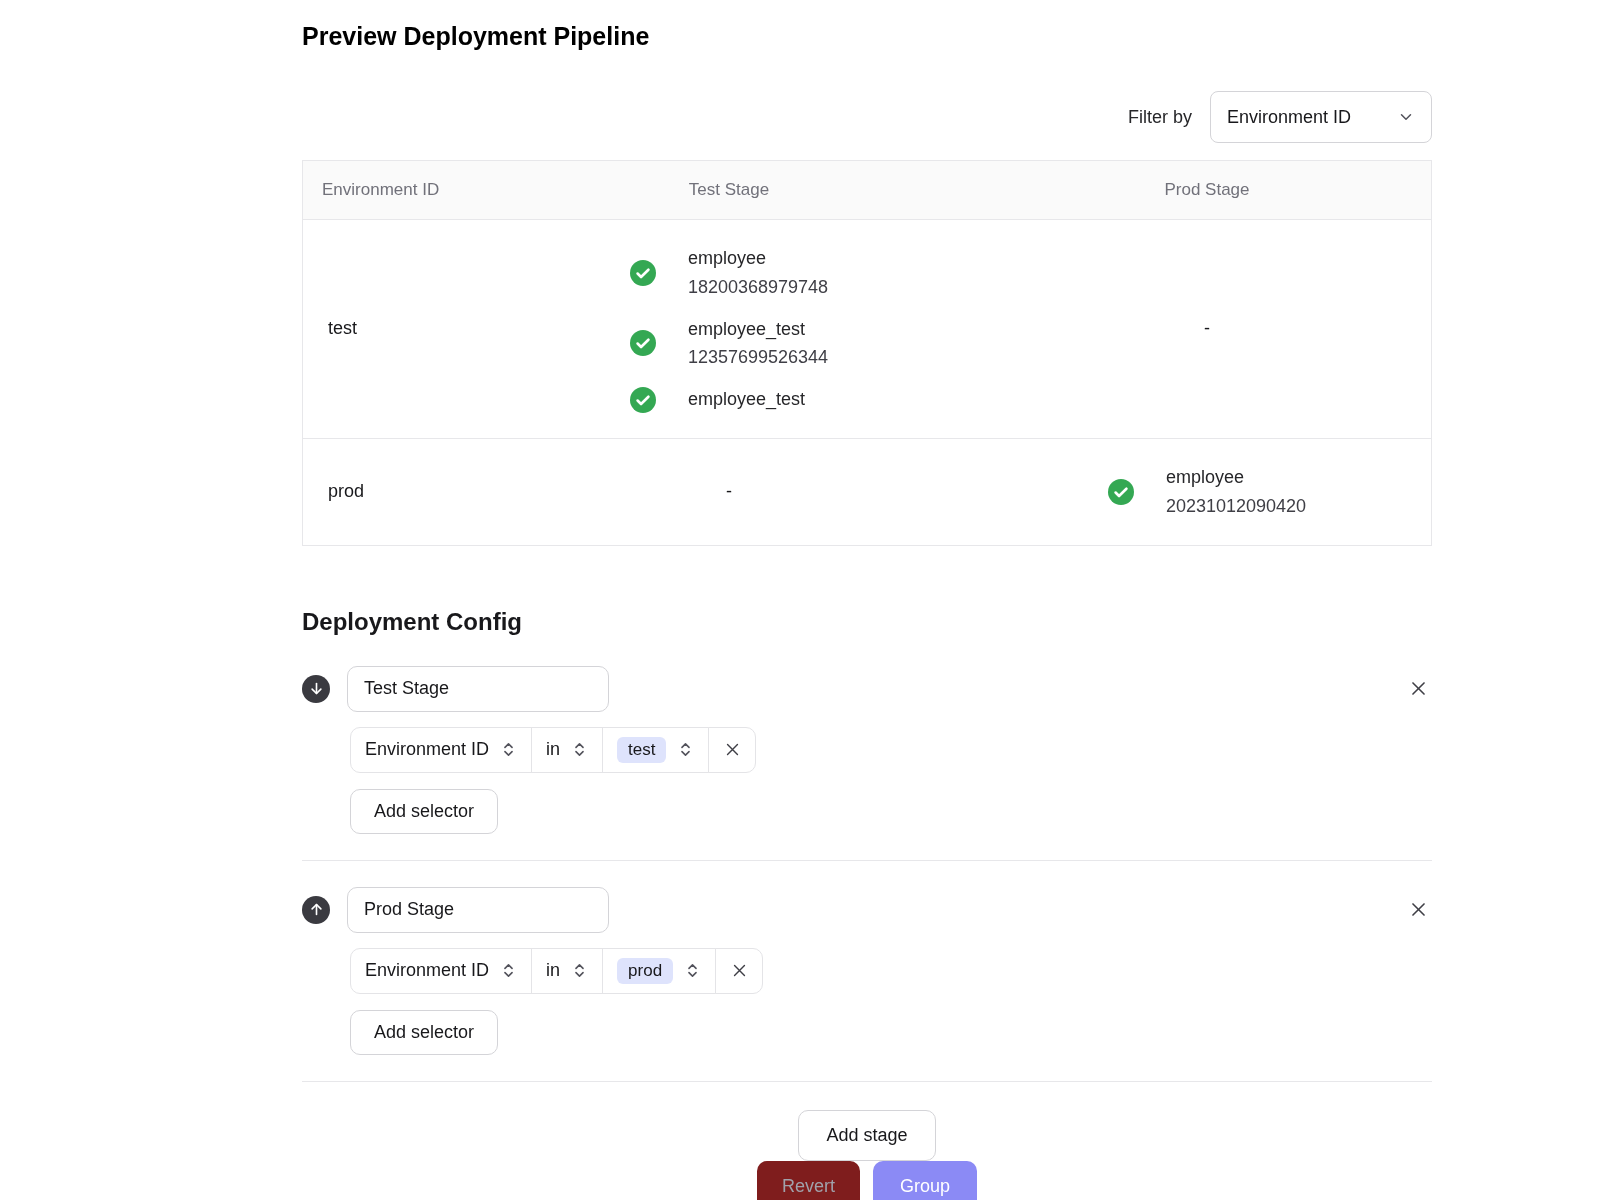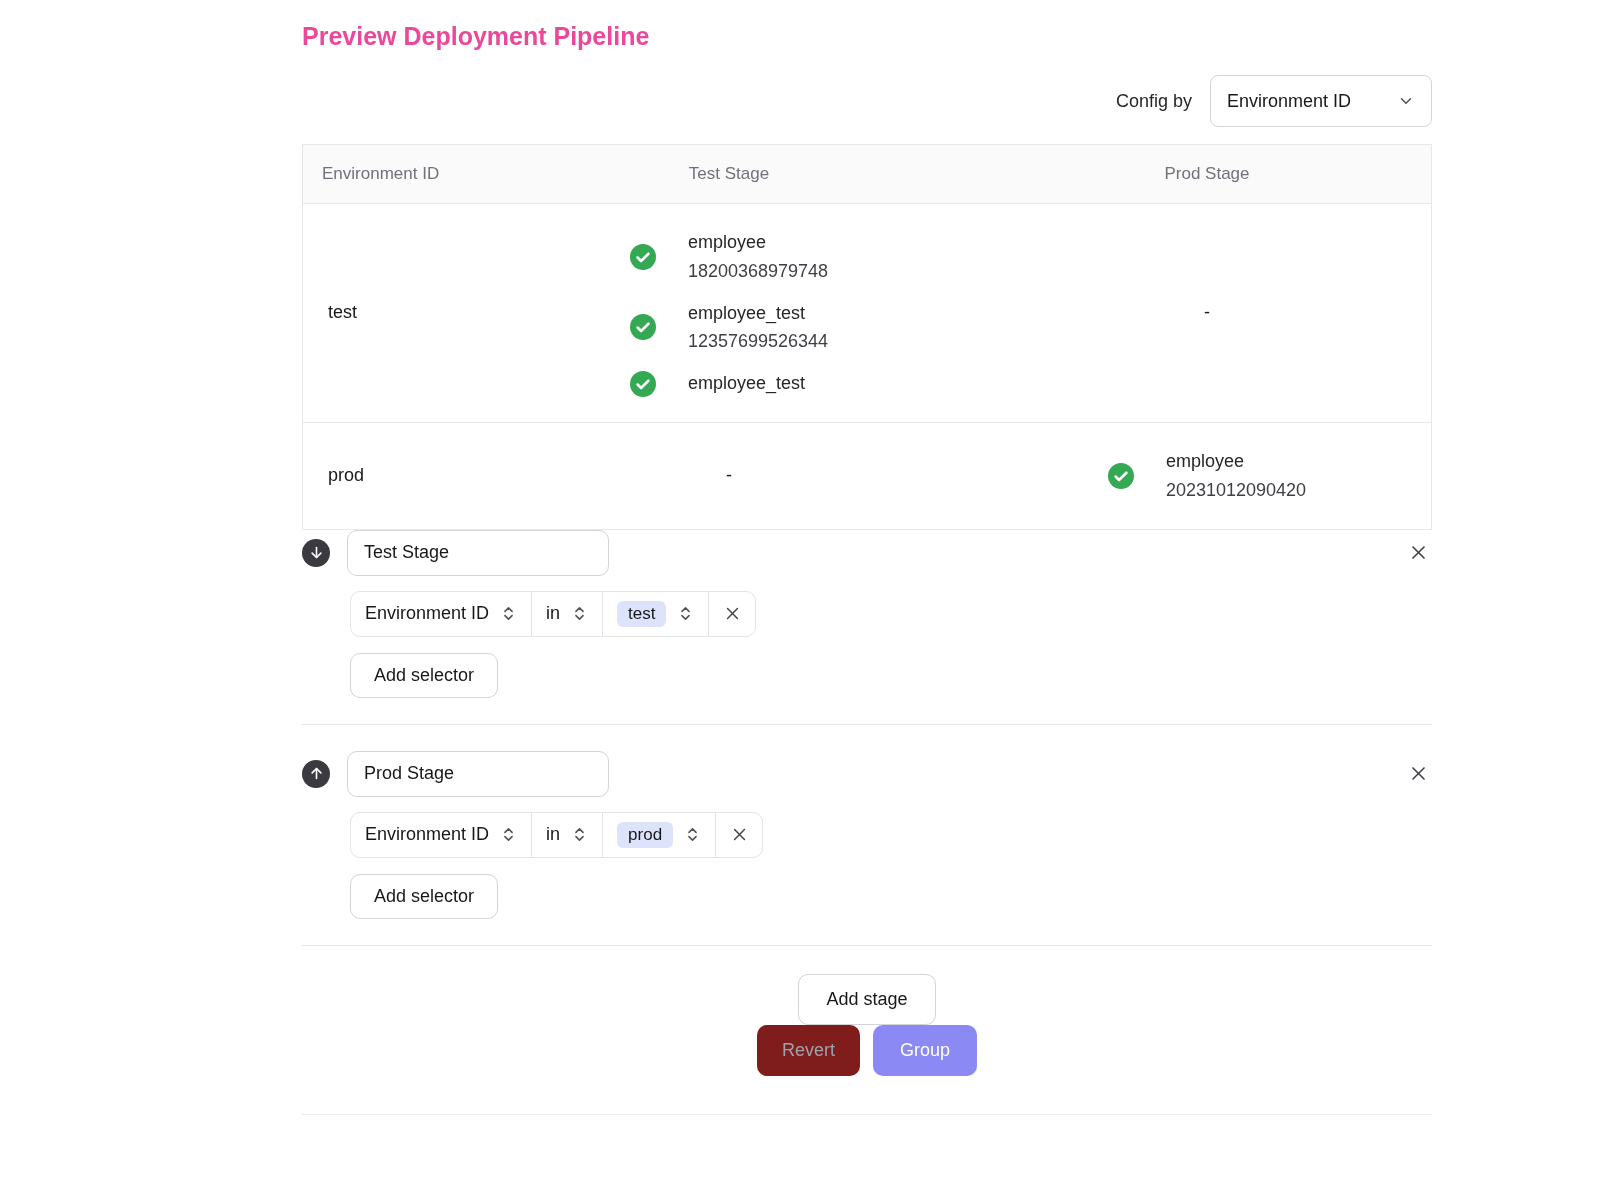--- a/index.html
+++ b/index.html
@@ -11,22 +11,22 @@
     min-height: 1200px;
   }
   .page {
     width: 1130px;
     margin-left: 302px;
     padding-top: 22px;
   }
   .page-title {
     font-size: 25px;
     font-weight: 700;
-    color: #ec4899;
-    margin-bottom: 24px;
+    color: #000000;
+    margin-bottom: 40px;
   }
   
   .toolbar {
     display: flex;
     justify-content: flex-end;
     align-items: center;
     gap: 18px;
     margin-bottom: 17px;
   }
   .group-by-label { font-size: 18px; color: #27272a; }
@@ -246,21 +246,21 @@
   }
 </style>
 </head>
 <body>
 
 <div class="page">
 
   <h1 class="page-title">Preview Deployment Pipeline</h1>
 
   <div class="toolbar">
-    <span class="group-by-label">Config by</span>
+    <span class="group-by-label">Filter by</span>
     <div class="select-box">
       <span>Environment ID</span>
       <span style="display:flex">
         <svg width="18" height="18" viewBox="0 0 24 24" fill="none" stroke="#52525b" stroke-width="2" stroke-linecap="round" stroke-linejoin="round">
             <path d="M6 9l6 6 6-6"></path>
           </svg>
       </span>
     </div>
   </div>
 
@@ -330,20 +330,21 @@
             <span class="deploy-text">
               <span class="deploy-name" style="display:block">employee</span>
               <span class="deploy-ver" style="display:block">20231012090420</span>
             </span>
           </div>
         </div>
       </div>
     </div>
   </div>
 
+  <h2 class="config-title">Deployment Config</h2>
 
   <div class="stage">
     <div class="stage-head">
       <span class="dir-circle">
         <svg width="15" height="15" viewBox="0 0 24 24" fill="none" stroke="#ffffff" stroke-width="2.6" stroke-linecap="round" stroke-linejoin="round">
             <path d="M12 4v16"></path>
             <path d="M5 13l7 7 7-7"></path>
           </svg>
       </span>
       <input class="stage-name" value="Test Stage" style="">

